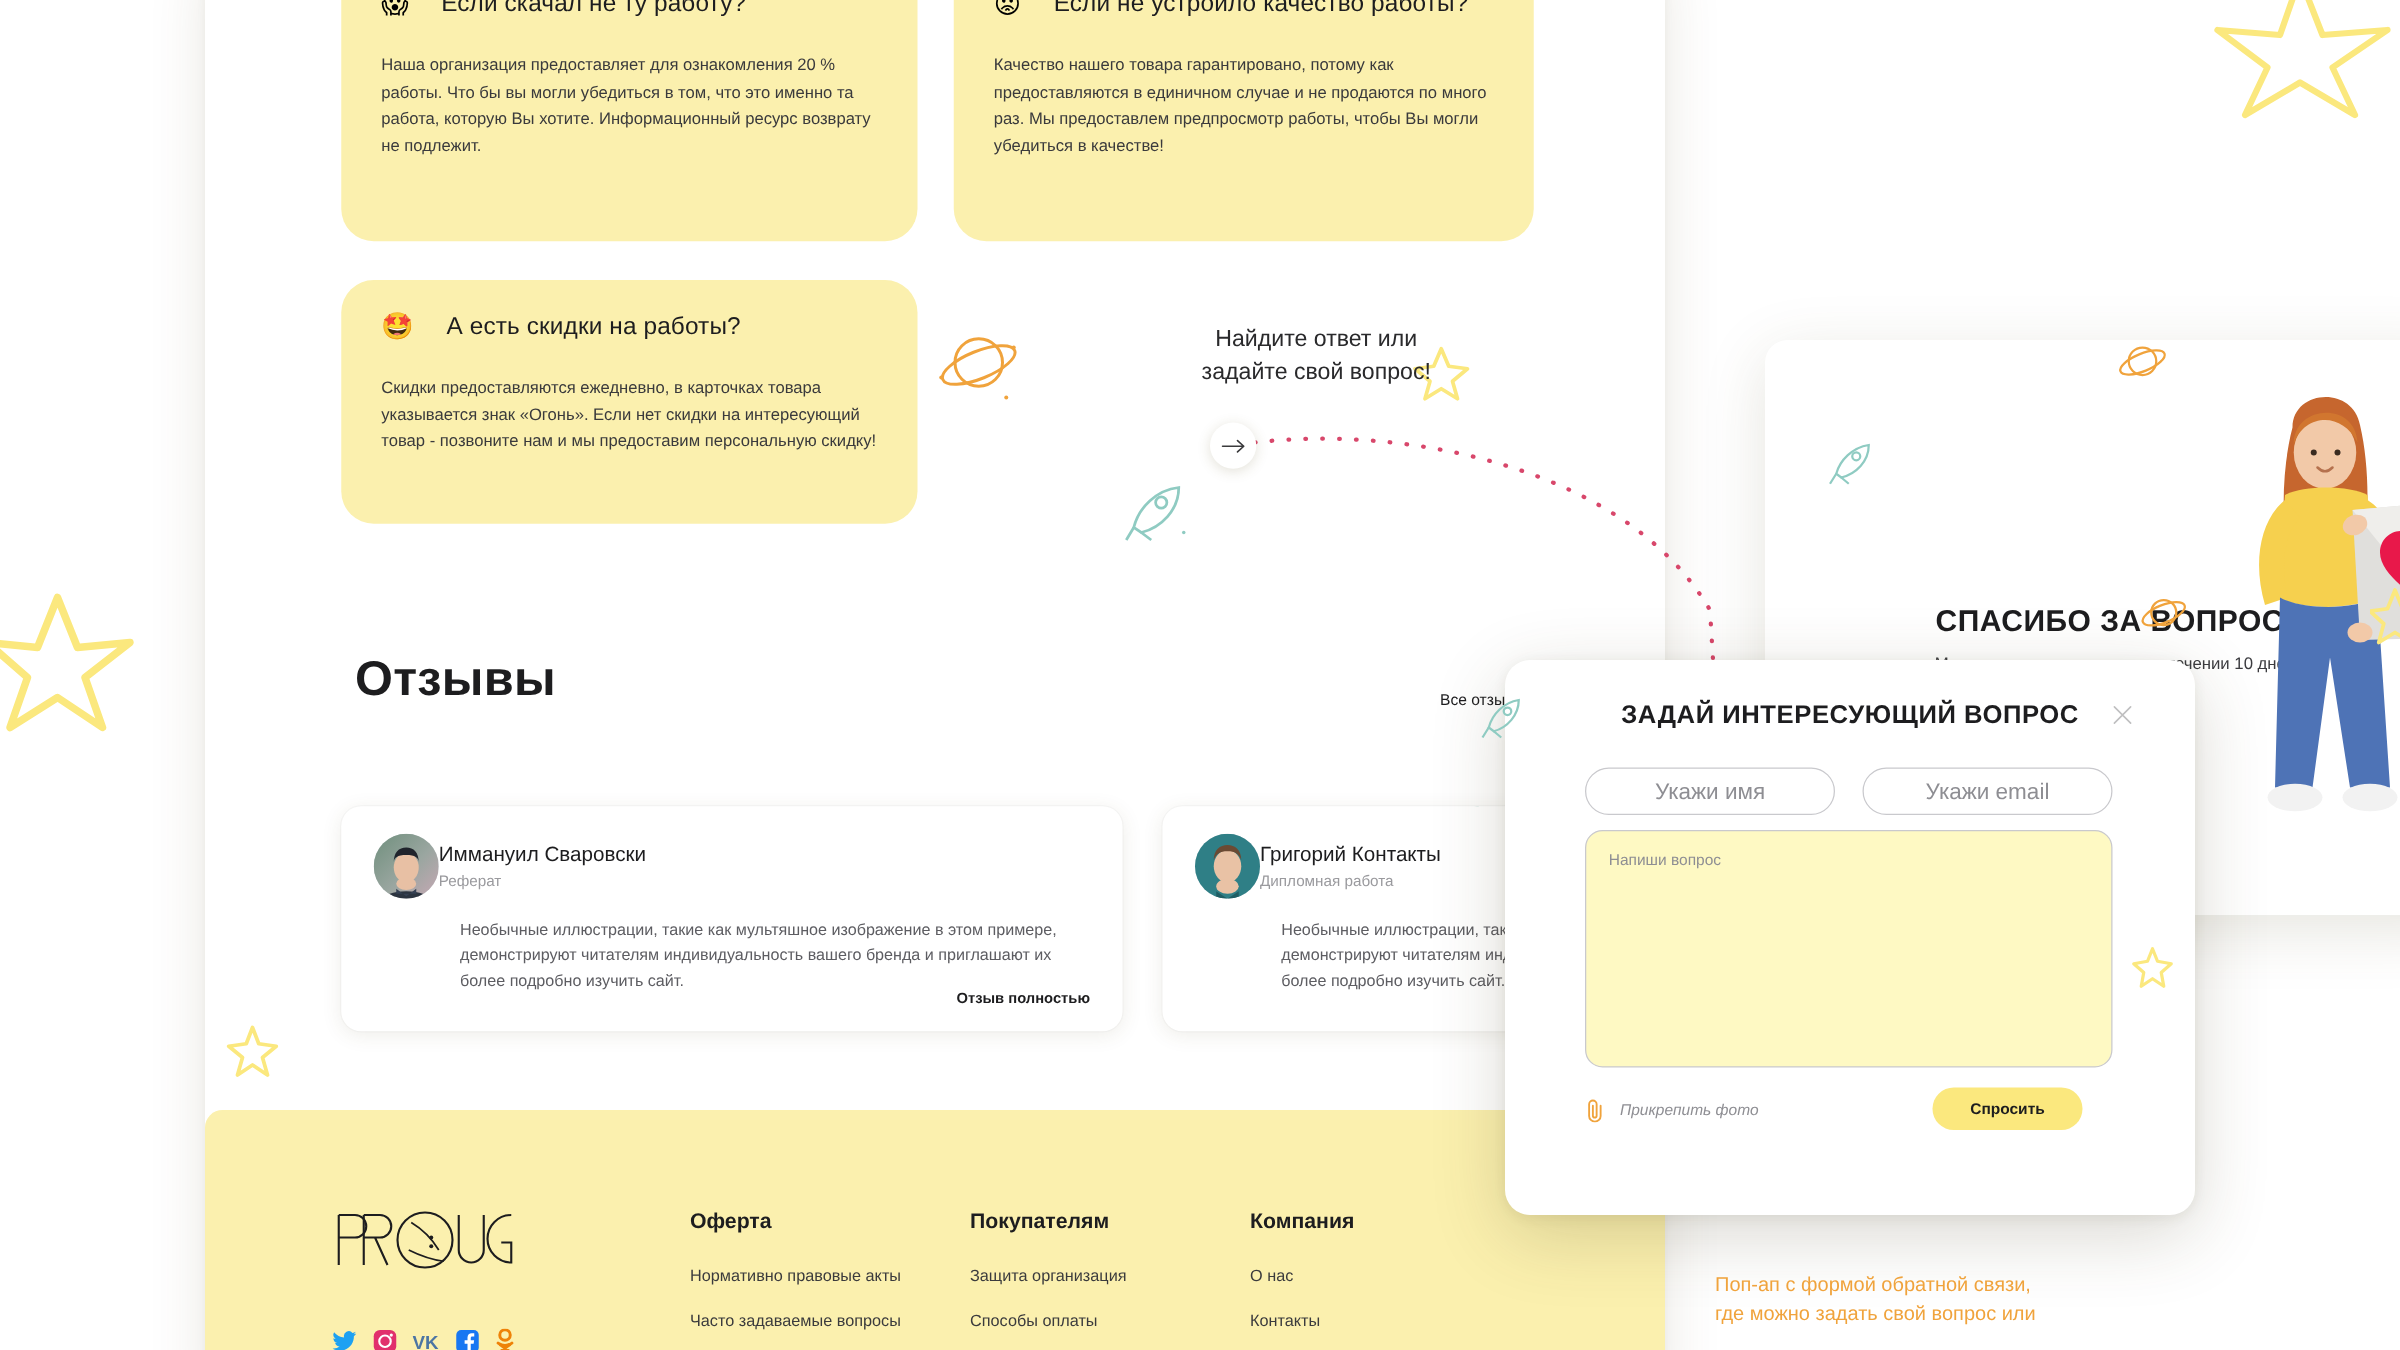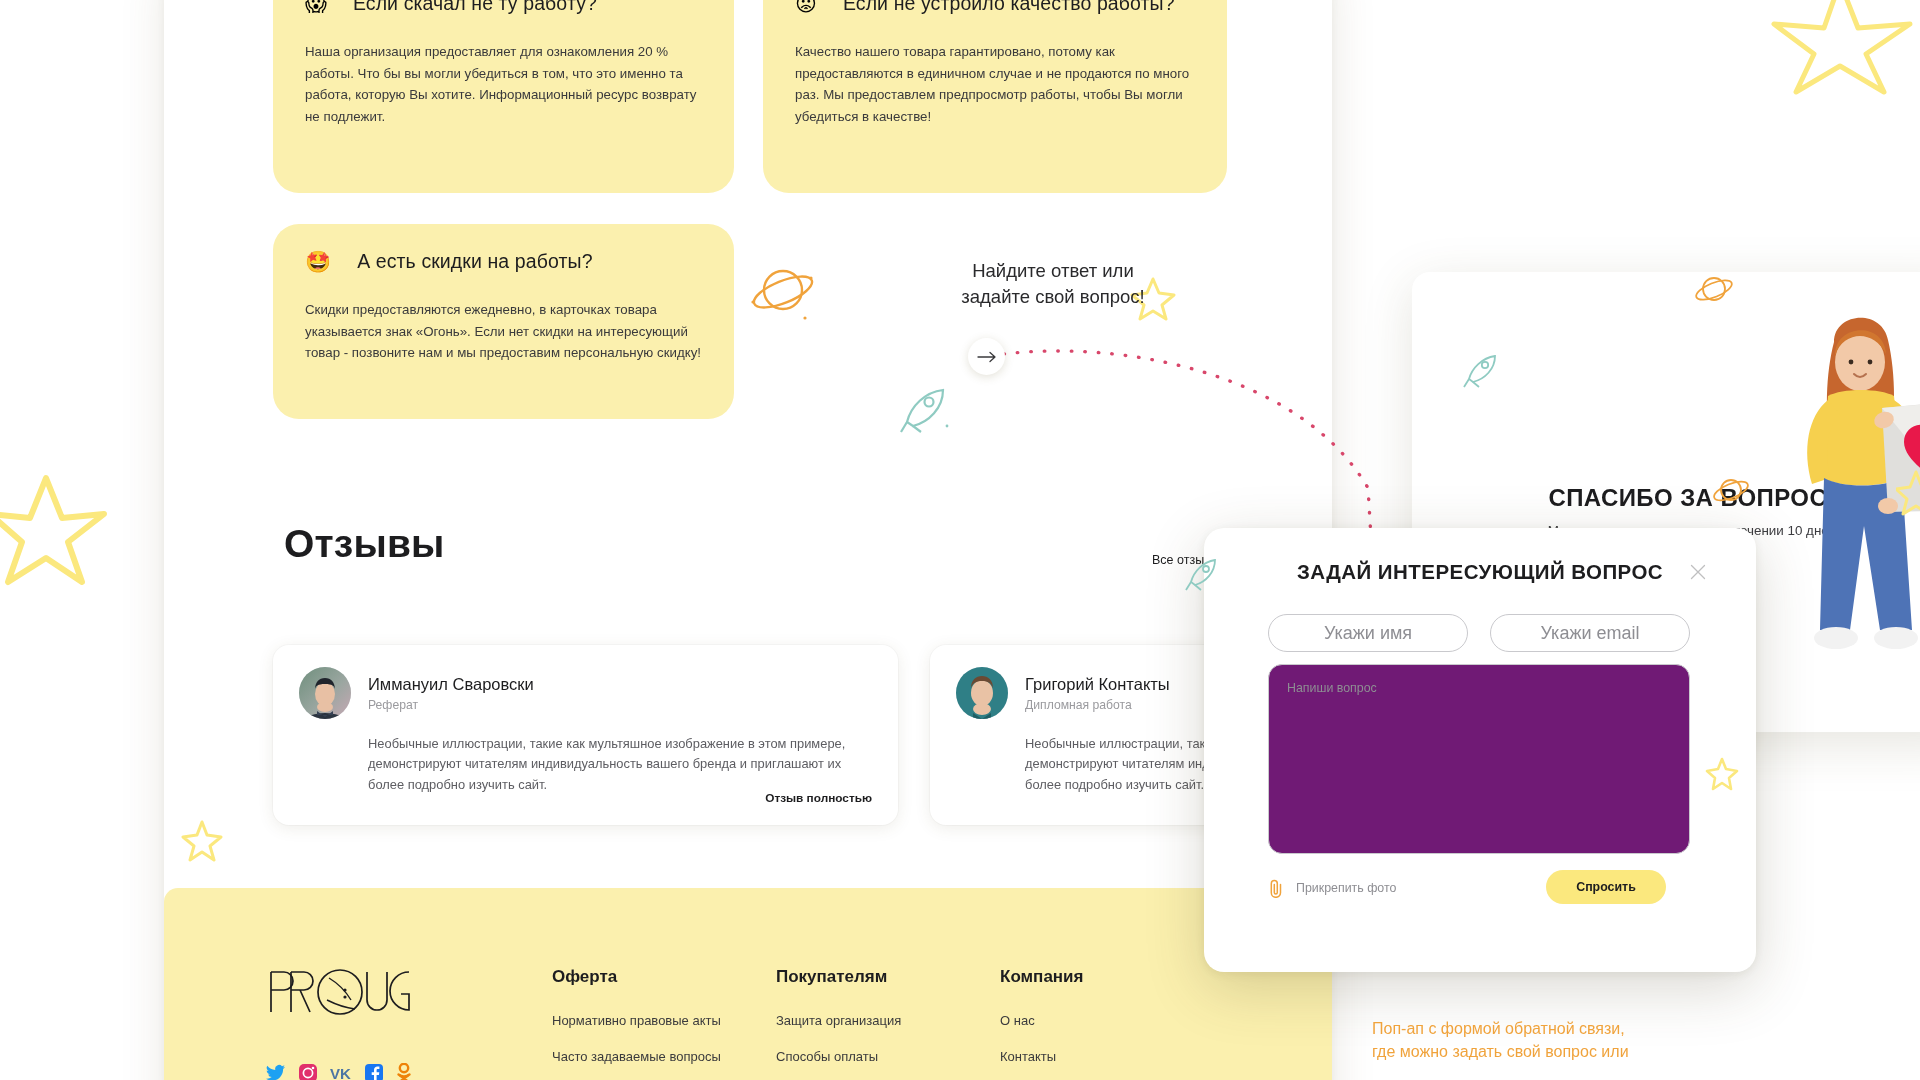--- a/index.html
+++ b/index.html
@@ -64,21 +64,21 @@
     font-size: 12.5px; color: #1d1d1f; cursor: pointer; white-space: nowrap;
   }
   .review-card {
     position: absolute; top: 645px; height: 180px;
     background: #ffffff; border-radius: 16px;
     box-shadow: 0 3px 16px rgba(90,80,40,.10), 0 0 0 1px rgba(0,0,0,.025);
     padding: 22px 26px 18px 26px;
   }
   #review-1 { left: 273px; width: 625px; }
   #review-2 { left: 930px; width: 625px; }
-  .rev-top { display: flex; align-items: center; gap: 17px; }
+  .rev-top { display: flex; align-items: center; }
   .avatar {
     width: 52px; height: 52px; border-radius: 50%;
     flex: 0 0 52px; overflow: hidden; background: #cfd6d9;
   }
   .avatar svg { display: block; width: 52px; height: 52px; }
   .rev-name { font-size: 16.5px; color: #1d1d1f; white-space: nowrap; }
   .rev-role { font-size: 12.2px; color: #9a9a9e; margin-top: 4px; }
   .rev-body {
     margin: 15px 0 0 69px; font-size: 12.9px; line-height: 1.58; color: #5d5d62;
   }
@@ -140,26 +140,26 @@
   .field {
     position: absolute; height: 38px; border: 1px solid #c9c9cd;
     border-radius: 19px; background: #fff;
     display: flex; align-items: center; justify-content: center;
     font-size: 18px; color: #8e8e93; cursor: text;
   }
   #fld-name  { left: 64px;  top: 86px; width: 200px; }
   #fld-email { left: 286px; top: 86px; width: 200px; }
   .textarea {
     position: absolute; left: 64px; top: 136px; width: 422px; height: 190px;
-    border: 1px solid #c9c9cd; border-radius: 14px; background: #701a75;
+    border: 1px solid #c9c9cd; border-radius: 14px; background: #fef9c3;
     padding: 16px 18px; font-size: 12.4px; color: #8e8e93; cursor: text;
   }
   .attach {
     position: absolute; left: 64px; top: 350px;
-    display: flex; align-items: center; gap: 12px; cursor: pointer;
+    display: flex; align-items: center; gap: 12px; cursor: pointer; font-style: italic;
   }
   .attach-label { font-size: 12.4px; color: #8e8e93; }
   .ask-btn {
     position: absolute; left: 342px; top: 342px; width: 120px; height: 34px;
     background: #FBE87E; border-radius: 17px; border: none;
     font-family: inherit; font-size: 12.4px; font-weight: 700; color: #1d1d1f;
     cursor: pointer;
   }
 
   

